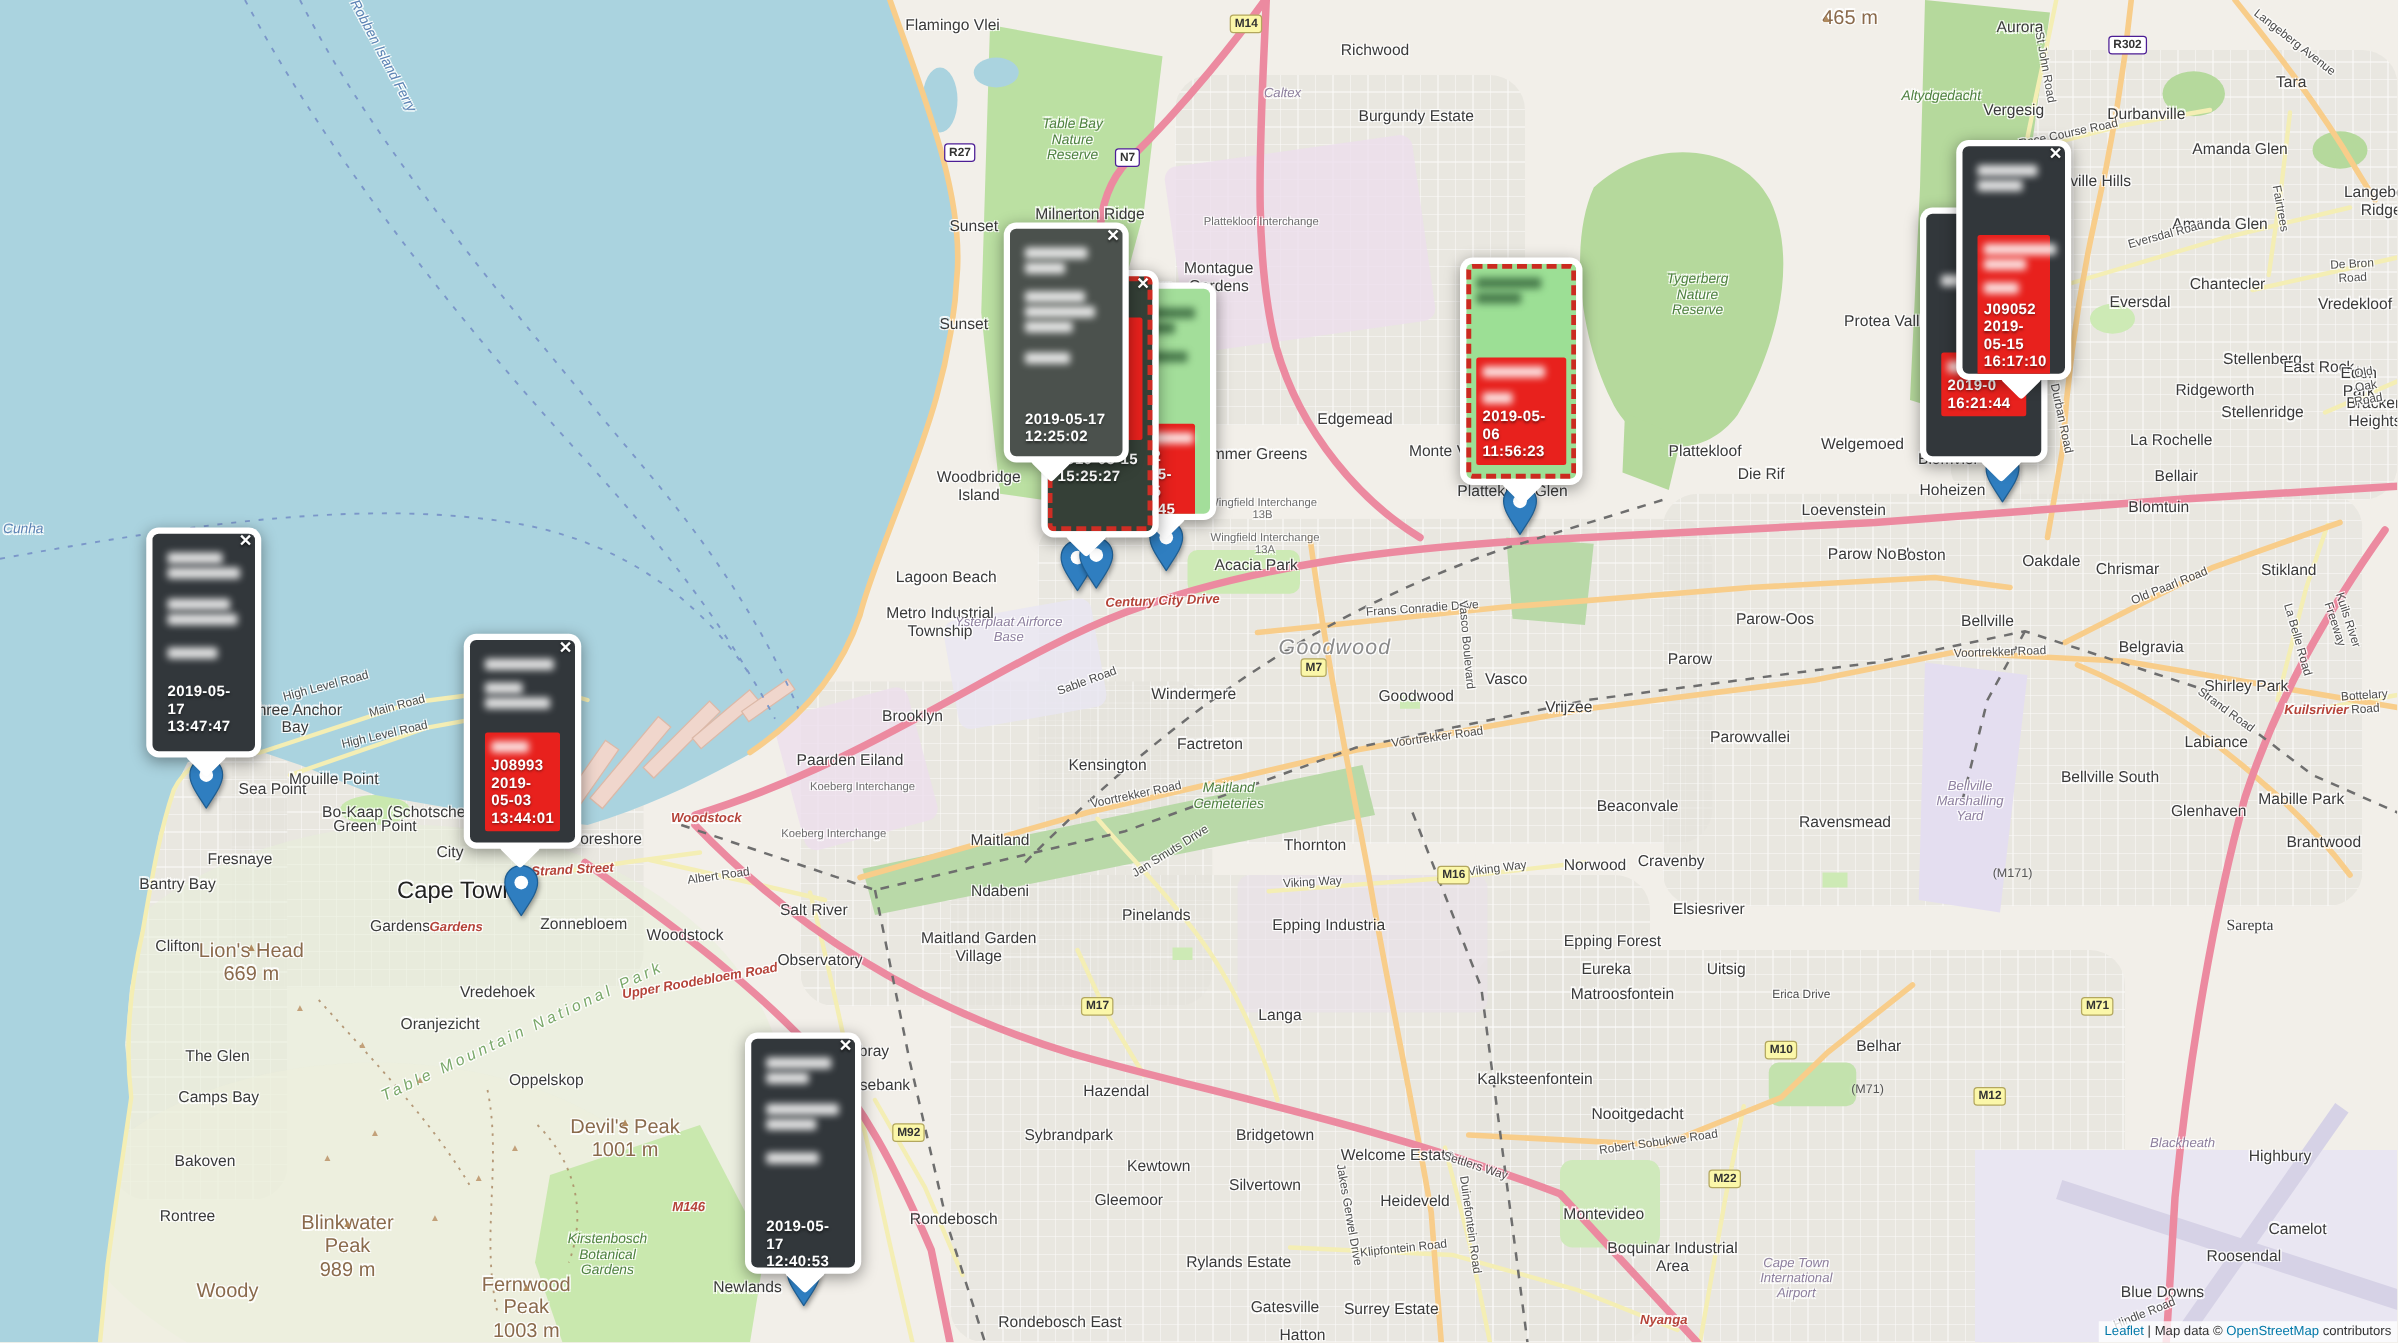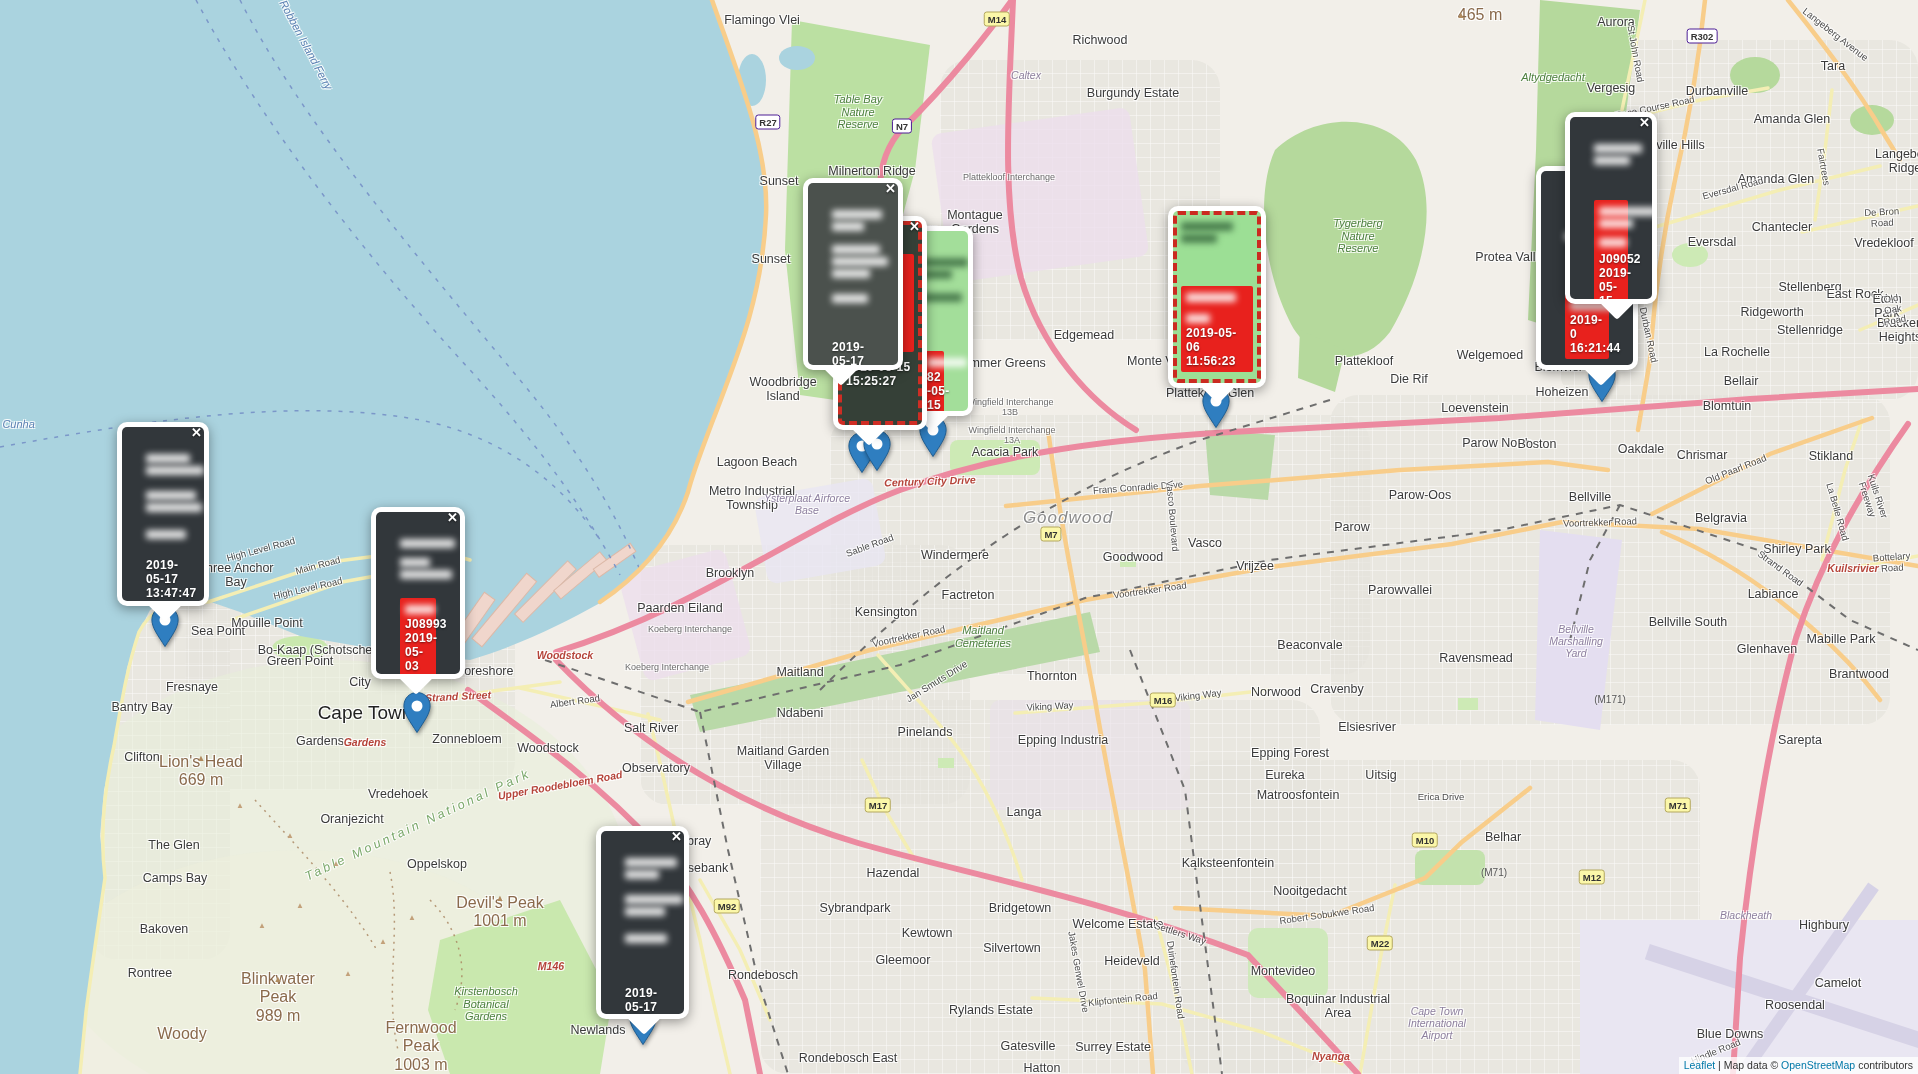--- a/index.html
+++ b/index.html
@@ -24,21 +24,21 @@
   .peak{font-size:16px;color:#8a6a4c;}
   .pkic{font-size:9px;color:#b08a5e;text-shadow:none;}
   .pkic2{font-size:8px;color:#c3a17a;text-shadow:none;}
   .sh{position:absolute;transform:translate(-50%,-50%);font-size:9.5px;font-weight:bold;line-height:13px;padding:0 3px;border-radius:3px;}
   .sh-y{background:#fbf7a9;border:1px solid #b3a75e;color:#333;}
   .sh-w{background:#fff;border:1px solid #4c1d95;color:#333;}
   .sh-p{background:none;border:none;color:#555;font-weight:normal;font-size:10px;text-shadow:0 0 3px #fff;}
   .pin{position:absolute;width:28px;height:41px;filter:drop-shadow(1px 2px 2px rgba(0,0,0,.4));cursor:pointer;}
   .popup{position:absolute;background:#fff;border-radius:10px;padding:5px;box-shadow:0 3px 12px rgba(0,0,0,.38);box-sizing:border-box;}
   .tail{position:absolute;bottom:-11px;width:24px;height:24px;background:#fff;transform:rotate(45deg);border-radius:3px;}
-  .pc{position:relative;width:100%;height:100%;border-radius:5px;overflow:hidden;padding:24px;box-sizing:border-box;z-index:2;}
+  .pc{position:relative;width:100%;height:100%;border-radius:5px;overflow:hidden;padding:12px;box-sizing:border-box;z-index:2;}
   .t-dark .pc{background:rgba(34,40,44,.93);}
   .t-dark-trans .pc{background:rgba(30,38,33,.8);}
   .t-dark-dash .pc{background:rgba(36,48,38,.92);border:4px dashed #cf2d24;padding:4px;}
   .t-green .pc{background:rgba(150,217,140,.88);}
   .t-green-dash .pc{background:rgba(151,221,143,.95);border:4px dashed #cb2a20;padding:4px;}
   .blur{height:9px;border-radius:2px;background:rgba(255,255,255,.85);filter:blur(3px);margin:3px 0;}
   .blur.dg{background:rgba(30,75,40,.65);}
   .blur.dr{background:rgba(130,20,15,.85);}
   .ptxt{color:#fff;font-size:12px;font-weight:bold;line-height:14px;letter-spacing:.3px;text-shadow:0 1px 2px rgba(0,0,0,.5);}
   .redseg{background:#e8211d;border-radius:2px;padding:4px 5px;margin:2px 0;}
@@ -208,21 +208,21 @@
       <div class="lbl place" style="left: 1702px; top: 455px; transform: translate(-50%, -50%);">Chrismar</div>
       <div class="lbl place" style="left: 1831px; top: 456px; transform: translate(-50%, -50%);">Stikland</div>
       <div class="lbl place" style="left: 1590px; top: 497px; transform: translate(-50%, -50%);">Bellville</div>
       <div class="lbl place" style="left: 1721px; top: 518px; transform: translate(-50%, -50%);">Belgravia</div>
       <div class="lbl place" style="left: 1797px; top: 549px; transform: translate(-50%, -50%);">Shirley Park</div>
       <div class="lbl place" style="left: 1773px; top: 594px; transform: translate(-50%, -50%);">Labiance</div>
       <div class="lbl place" style="left: 1688px; top: 622px; transform: translate(-50%, -50%);">Bellville South</div>
       <div class="lbl place" style="left: 1767px; top: 649px; transform: translate(-50%, -50%);">Glenhaven</div>
       <div class="lbl place" style="left: 1841px; top: 639px; transform: translate(-50%, -50%);">Mabille Park</div>
       <div class="lbl place" style="left: 1859px; top: 674px; transform: translate(-50%, -50%);">Brantwood</div>
-      <div class="lbl place" style="left: 1800px; top: 740px; transform: translate(-50%, -50%);">Sarepta</div>
+      <div class="lbl place" style="left: 1800px; top: 740px; transform: translate(-50%, -50%); font-family: Liberation Serif, serif;">Sarepta</div>
       <div class="lbl ind" style="left: 1576px; top: 641px; transform: translate(-50%, -50%);">Bellville
 Marshalling
 Yard</div>
       <div class="lbl place" style="left: 1558px; top: 367px; transform: translate(-50%, -50%);">Blomvlei</div>
       <div class="lbl place" style="left: 1562px; top: 392px; transform: translate(-50%, -50%);">Hoheizen</div>
       <div class="lbl place" style="left: 1741px; top: 381px; transform: translate(-50%, -50%);">Bellair</div>
       <div class="lbl place" style="left: 1737px; top: 352px; transform: translate(-50%, -50%);">La Rochelle</div>
       <div class="lbl place" style="left: 1727px; top: 406px; transform: translate(-50%, -50%);">Blomtuin</div>
       <div class="lbl place" style="left: 1772px; top: 312px; transform: translate(-50%, -50%);">Ridgeworth</div>
       <div class="lbl place" style="left: 1810px; top: 330px; transform: translate(-50%, -50%);">Stellenridge</div>

